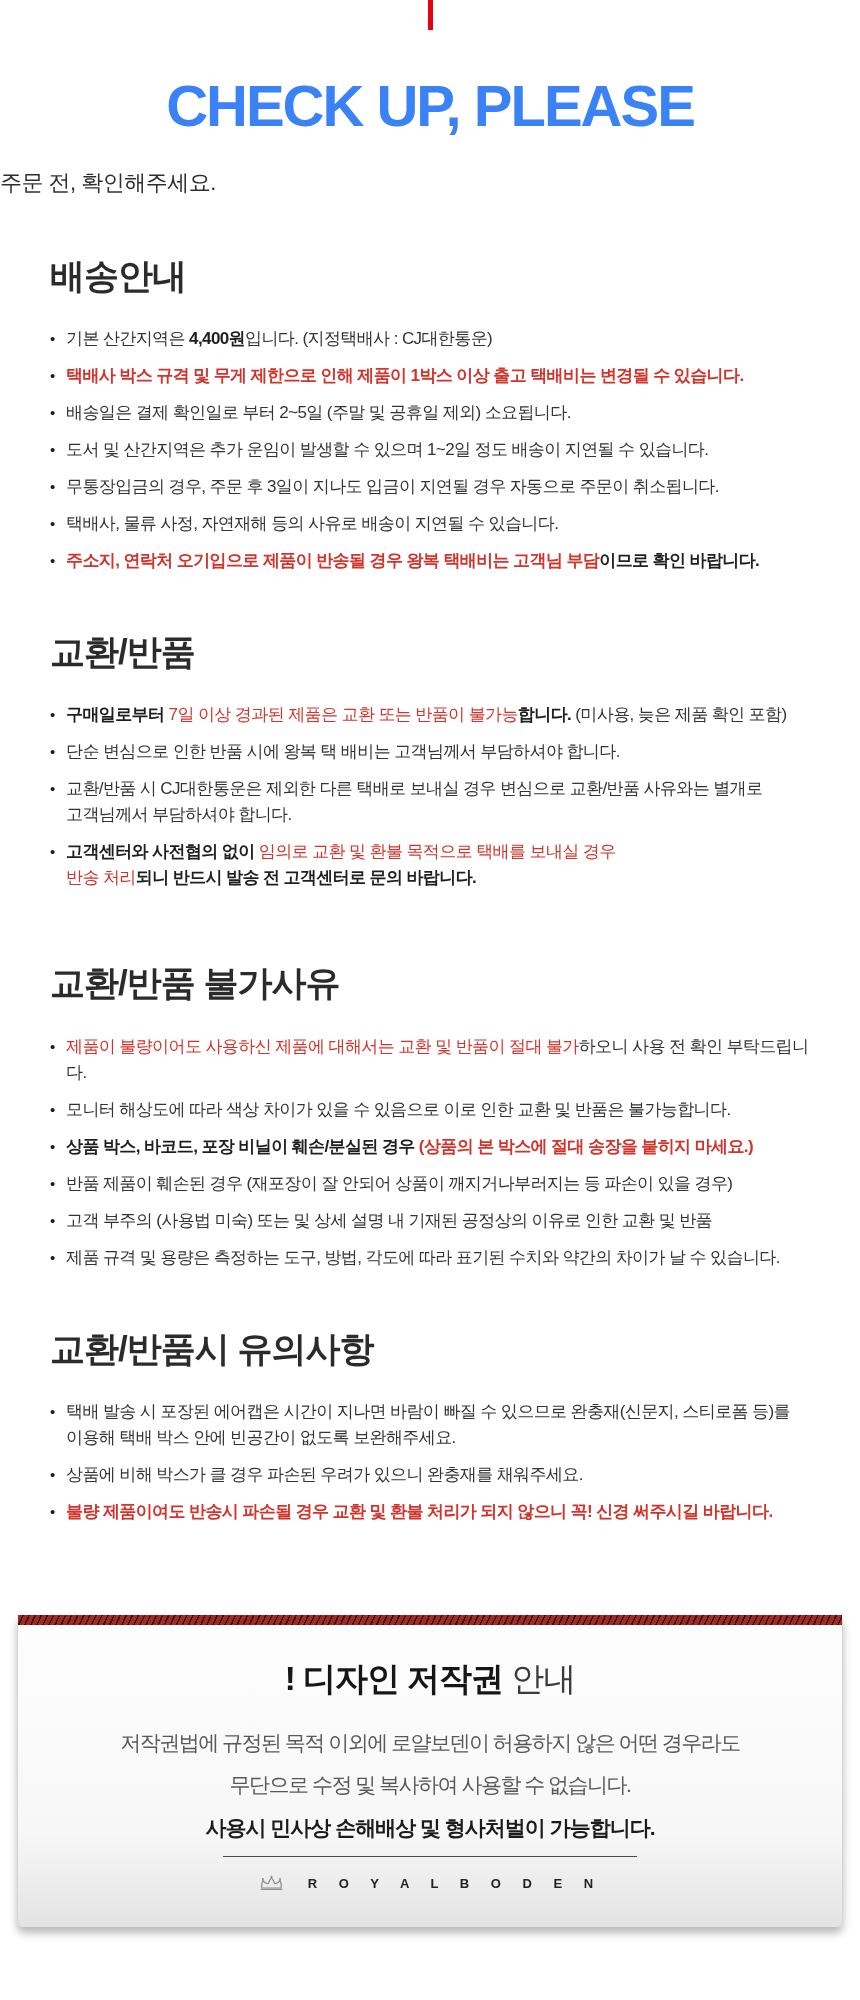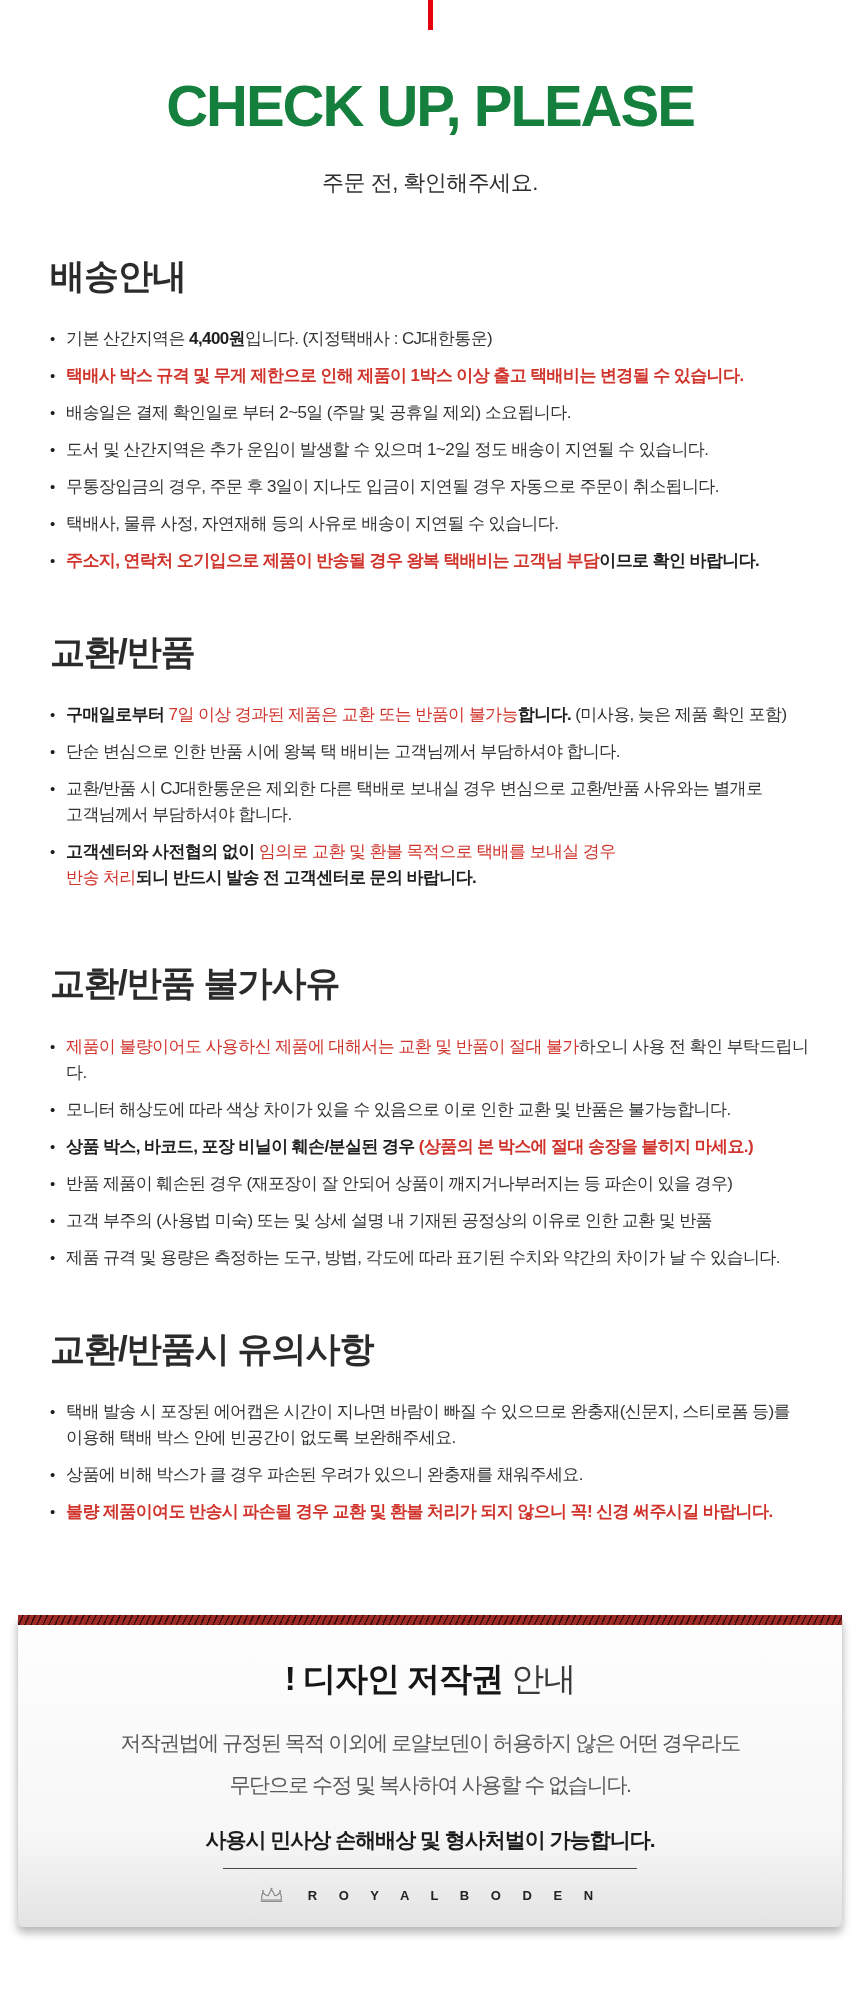--- a/index.html
+++ b/index.html
@@ -4,23 +4,23 @@
 <style>
   html,body{margin:0;padding:0;}
   body{
     width:860px;height:2000px;background:#ffffff;overflow:hidden;
     font-family:"Liberation Sans","DejaVu Sans",sans-serif;color:#333;
     position:relative;
   }
   .top-bar{width:5px;height:30px;margin:0 auto;background:#e8000d;}
   .page-title{
     margin:44px 0 0;text-align:center;font-size:58px;font-weight:800;
-    letter-spacing:-2px;color:#15803d;line-height:1.1;
+    letter-spacing:-2px;color:#3b82f6;line-height:1.1;
   }
-  .page-subtitle{margin:30px 0 0;text-align:center;font-size:22px;color:#2f2f2f;letter-spacing:-0.5px;}
+  .page-subtitle{margin:30px 0 0;font-size:22px;color:#2f2f2f;letter-spacing:-0.5px;}
   .content{padding:0 44px 0 50px;}
   section{display:block;}
   .sec-title{margin:58px 0 30px;font-size:35px;font-weight:800;color:#2b2b2b;letter-spacing:-1px;line-height:1.15;}
   .sec-gap-lg{margin-top:72px;}
   .items{margin:0;}
   .li{display:flex;align-items:flex-start;margin:0 0 11px 0;}
   .dot{width:16px;flex:0 0 16px;color:#1d1d1d;font-size:15px;line-height:26px;}
   .txt{flex:1;font-size:17px;line-height:26px;letter-spacing:-0.6px;color:#333;}
   .run-n{font-weight:400;color:#333;}
   .run-b{font-weight:700;color:#1f1f1f;}
@@ -37,21 +37,21 @@
   }
   .hatch{
     position:absolute;top:0;left:0;right:0;height:10px;
     background:repeating-linear-gradient(115deg,#9e2b26 0px,#9e2b26 4px,#40100e 4px,#40100e 5.5px);
   }
   .cp-title{padding-top:44px;font-size:33px;letter-spacing:-1px;line-height:1.2;}
   .cp-title .strong{font-weight:800;color:#161616;}
   .cp-title .light{font-weight:400;color:#3a3a3a;}
   .cp-lines{margin-top:24px;}
   .cp-line{font-size:21px;color:#585858;letter-spacing:-1.5px;line-height:42px;}
-  .cp-strong{margin-top:20px;font-size:21px;font-weight:700;color:#1b1b1b;letter-spacing:-1px;}
+  .cp-strong{margin-top:8px;font-size:21px;font-weight:700;color:#1b1b1b;letter-spacing:-1px;}
   .cp-divider{width:414px;margin:14px auto 0;border-top:1px solid #4a4a4a;height:0;}
   .brand-row{margin-top:18px;display:flex;justify-content:center;align-items:center;gap:14px;text-align:right;}
   .crown{display:inline-block;line-height:0;}
   .brand-name{font-size:13px;font-weight:700;color:#222;letter-spacing:9px;text-indent:9px;}
 </style>
 </head>
 <body>
 
 <div class="top-bar"></div>
 

